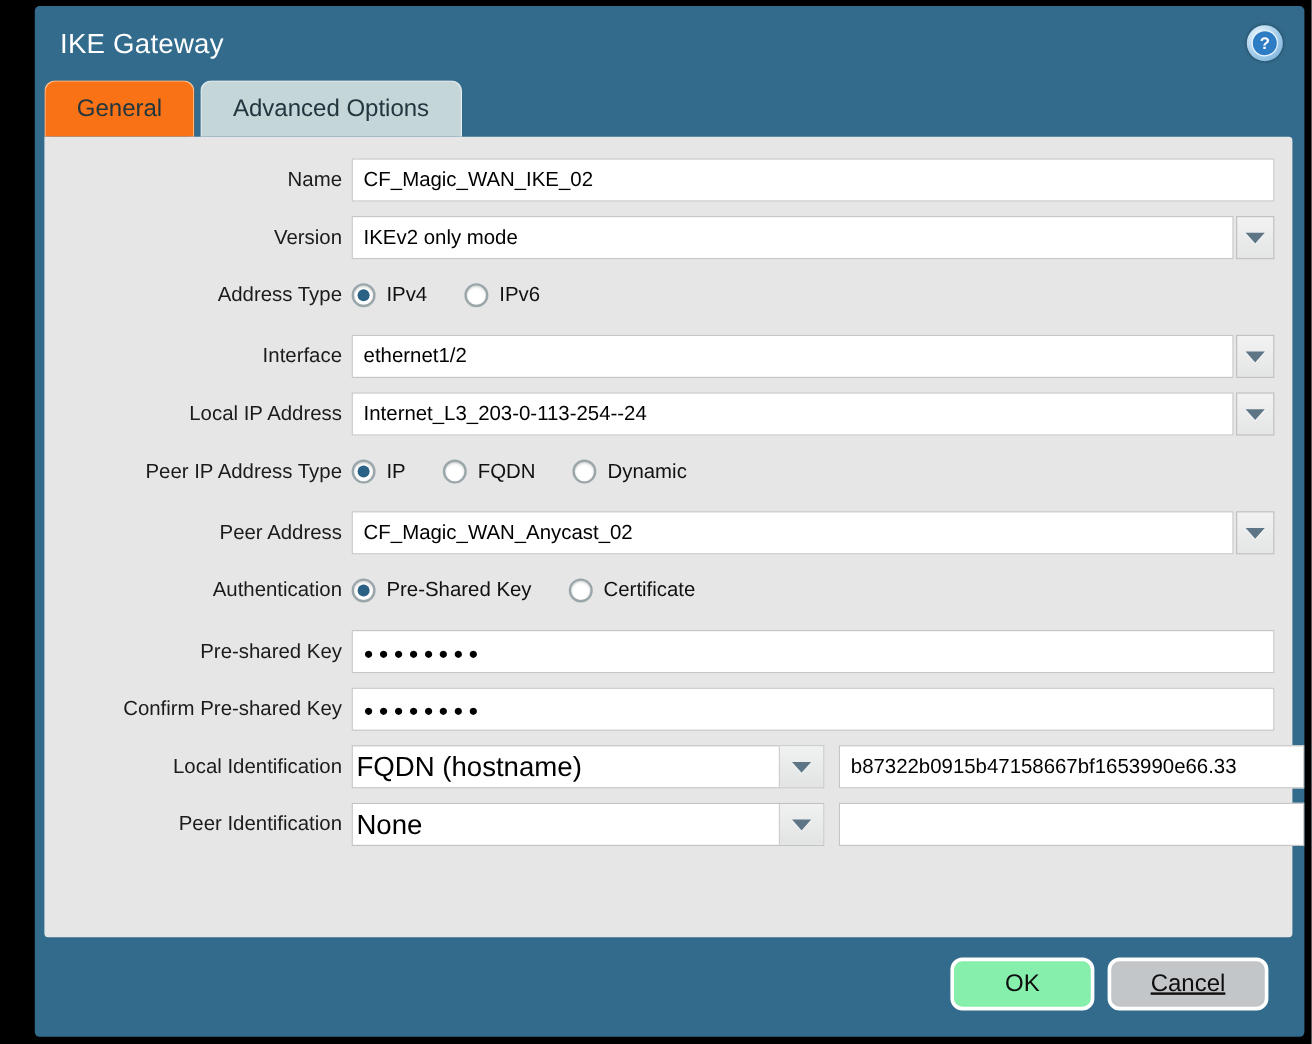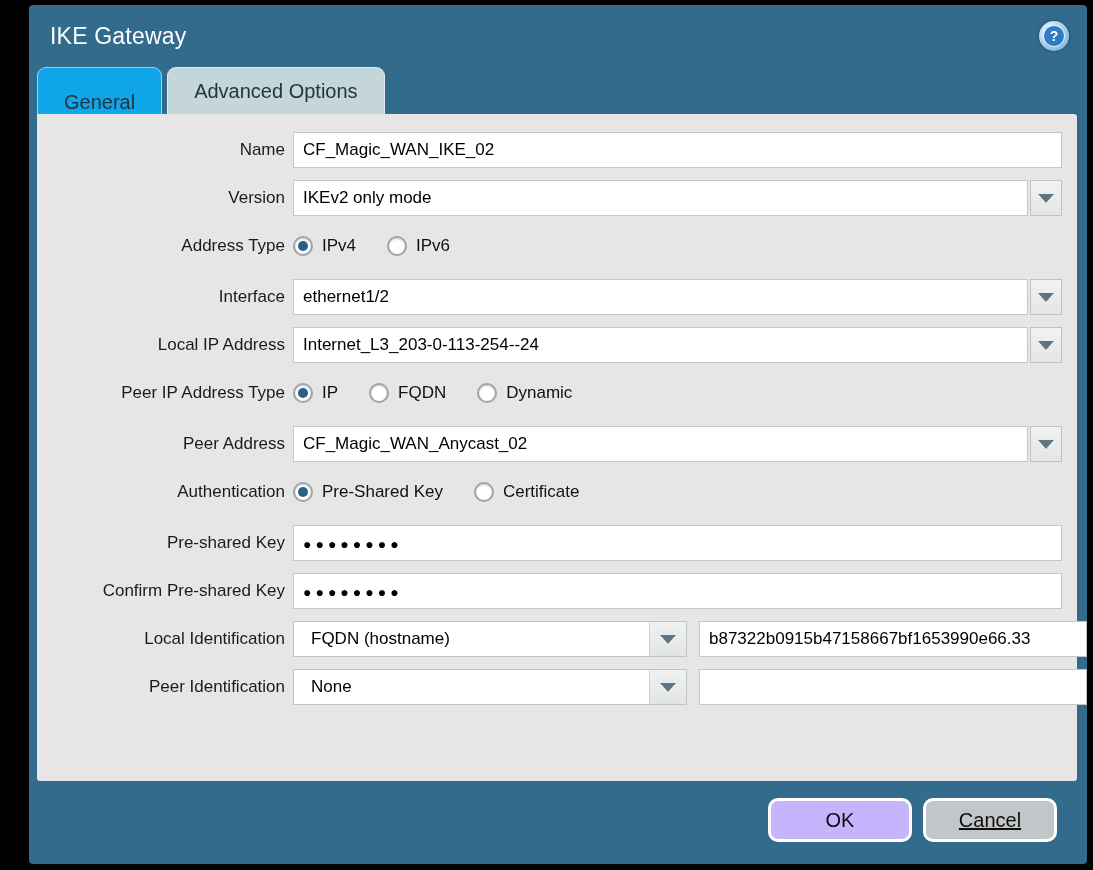--- a/index.html
+++ b/index.html
@@ -30,21 +30,21 @@
     border:1px solid #eaf5fd;color:#fff;font-weight:bold;font-size:14px;
     display:flex;align-items:center;justify-content:center;line-height:1;
   }
   
   .tabs{flex:0 0 auto;display:flex;gap:5px;padding-left:8px;height:47px;}
   .tab{
     display:flex;align-items:center;padding:0 26px;font-size:20px;color:#22363e;
     border-radius:9px 9px 0 0;cursor:pointer;
     border:1px solid rgba(255,255,255,.55);border-bottom:none;
   }
-  .tab.active{background:#0ea5e9;align-items:flex-end;}
+  .tab.active{background:#f97316;}
   .tab.inactive{background:#c5d6d9;}
   
   .panel{
     flex:0 0 auto;height:667px;margin:0 10px 0 8px;background:#e5e6e5;
     border-radius:0 3px 3px 3px;box-sizing:border-box;
     padding:18px 15px 0 0;
   }
   .row{display:flex;align-items:center;height:36px;margin-bottom:12px;}
   .row.radio-row{margin-top:3px;margin-bottom:15px;}
   .label{
@@ -64,21 +64,21 @@
     display:flex;align-items:center;justify-content:center;cursor:pointer;
   }
   .tri{
     width:0;height:0;border-left:8px solid transparent;border-right:8px solid transparent;
     border-top:9px solid #5d7585;filter:drop-shadow(0 1px 0 rgba(255,255,255,.7));
   }
   .select-box{
     flex:0 0 auto;width:394px;height:36px;box-sizing:border-box;display:flex;
     border:1px solid #c2c2c2;background:#fff;cursor:pointer;
   }
-  .select-text{flex:1;display:flex;align-items:center;padding:0 17px;font-size:17px;overflow:hidden;white-space:nowrap;}
+  .select-text{flex:1;display:flex;align-items:center;padding:0 3px;font-size:23px;overflow:hidden;white-space:nowrap;}
   .select-arrow{
     flex:0 0 auto;width:36px;background:linear-gradient(#f0f1f1,#e2e3e3);
     border-left:1px solid #cfcfcf;display:flex;align-items:center;justify-content:center;
   }
   .id-field{width:388px;margin-left:12px;flex:0 0 auto;}
   
   .radio-group{display:flex;align-items:center;}
   .radio-opt{display:flex;align-items:center;margin-right:31px;cursor:pointer;justify-content:space-between;}
   .radio{
     width:16px;height:16px;border-radius:50%;background:#fff;
@@ -92,21 +92,21 @@
   
   .footer{
     flex:1;display:flex;align-items:flex-start;justify-content:flex-end;
     padding:17px 30px 0 0;gap:11px;
   }
   .btn{
     height:44px;box-sizing:border-box;border-radius:10px;border:3px solid #fff;
     font-size:20px;color:#0e0e0e;display:flex;align-items:center;justify-content:center;
     cursor:pointer;
   }
-  .btn.ok{width:144px;background:#c4b5fd;}
+  .btn.ok{width:120px;background:#86efac;}
   .btn.cancel{width:134px;background:#c3c6c8;text-decoration:underline;}
 </style>
 </head>
 <body>
 
 <div class="dialog">
 
   <div class="titlebar">
     <div class="title">IKE Gateway</div>
     <div class="help">

